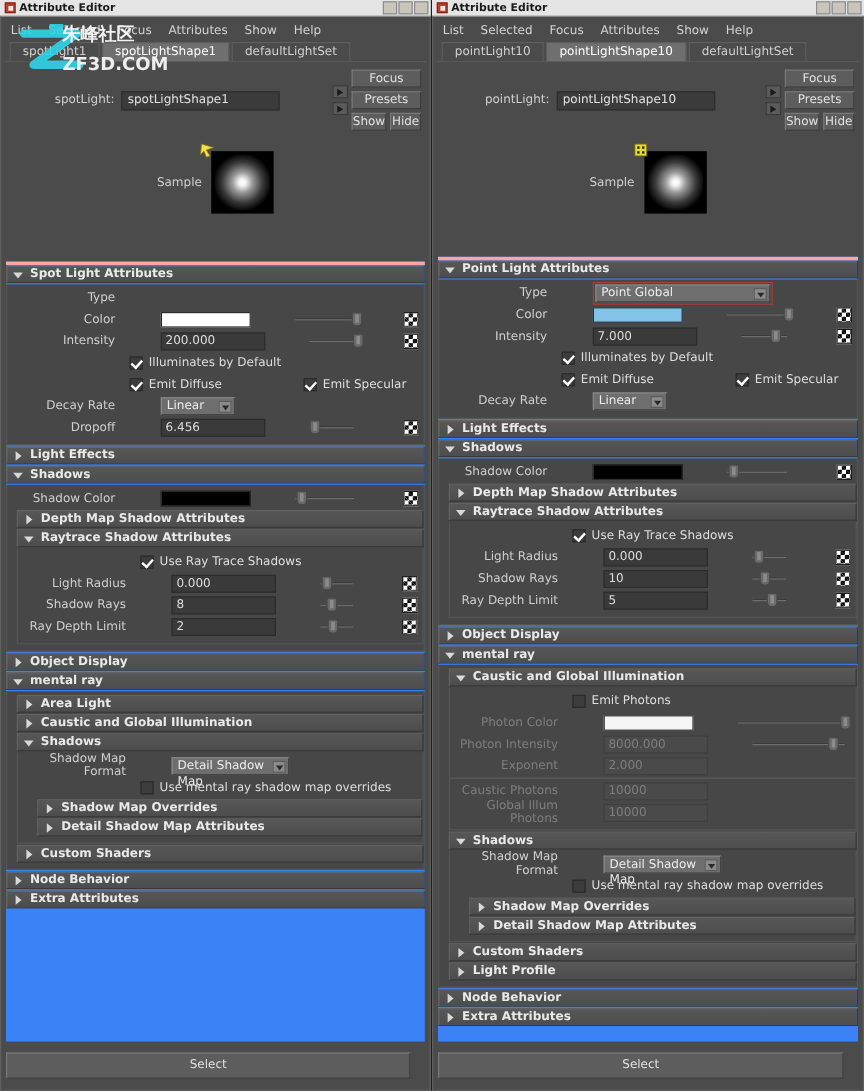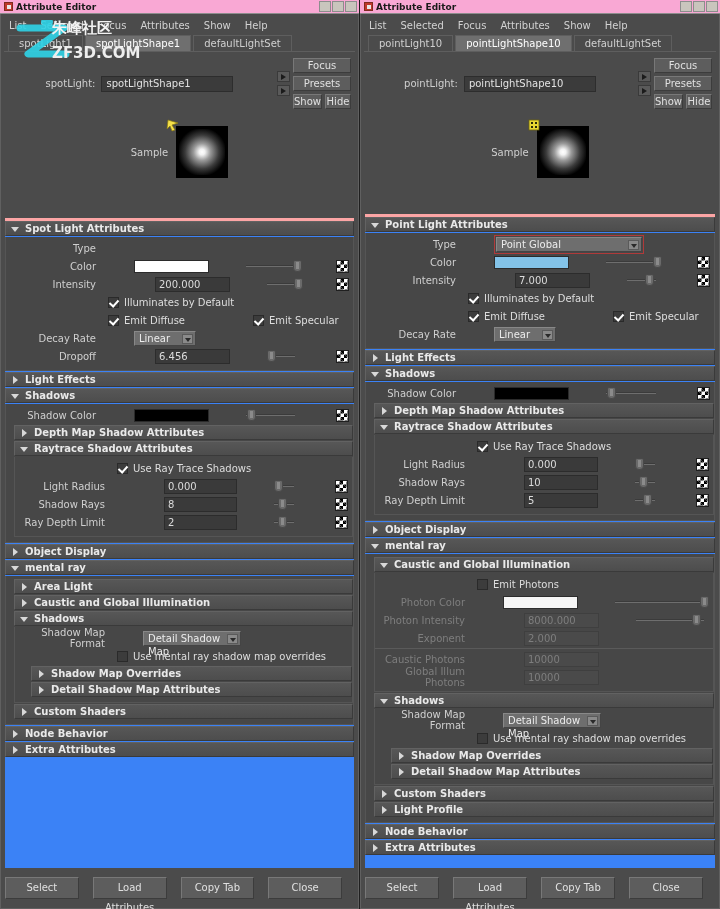--- a/index.html
+++ b/index.html
@@ -11,21 +11,21 @@
     font-size: 10px;
     color: #c8c8c8;
     overflow: hidden;
   }
   .app { position: relative; width: 720px; height: 909px; display: flex; background:#2b2b2b;}
 
   
   .win { width: 360px; height: 909px; position: relative; background: #4a4a4a; }
   .win.left  { border-right: 1px solid #1f1f1f; }
   .titlebar {
-    height: 14px; background: #f9a8d4; position: relative;
+    height: 14px; background: #e5e5e5; position: relative;
     display: flex; align-items: center; padding-left: 4px;
     font-size: 9px; color: #1a1a1a; font-weight: bold;
     border-bottom: 1px solid #8d8d8d;
   }
   .titlebar .tb-ico {
     width: 9px; height: 9px; background: #c0392b; margin-right: 3px;
     display: inline-block; border: 1px solid #7e2a20; position: relative; flex: 0 0 auto;
   }
   .titlebar .tb-ico::after{
     content:""; position:absolute; left:2px; top:2px; width:4px;height:4px;background:#e8e8e8;
@@ -108,21 +108,21 @@
   .frame-body { background: #474747; border: 1px solid #555; border-top: none; padding: 3px 0 4px 0;
                 margin-bottom: 1px; }
 
   
   .row { display: flex; align-items: center; height: 16px; margin-bottom: 2px; padding-right: 4px; gap: 32px; }
   .row .lab { width: 96px; text-align: right; padding-right: 6px; font-size: 10px; color: #cfcfcf;
               flex: 0 0 auto; }
   .row.dim .lab, .row.dim .fld { color: #7e7e7e; }
   .fld { height: 15px; background: #3a3a3a; border: 1px solid #2c2c2c; color: #dcdcdc;
          font-size: 10px; line-height: 13px; padding: 0 3px; }
-  .fld.w75 { width: 75px; margin-left: 21px; }
+  .fld.w75 { width: 87px; }
   .fld.disabled { background: #4a4a4a; border-color: #3f3f3f; color: #767676; }
   .swatch { height: 13px; border: 1px solid #2b2b2b; }
   .combo { height: 15px; background: #6e6e6e; border: 1px solid #888; border-right-color:#444;
            border-bottom-color:#444; color: #ececec; font-size: 10px; line-height: 13px;
            padding: 0 16px 0 4px; position: relative; }
   .combo .cb-arrow { position: absolute; right: 2px; top: 2px; width: 11px; height: 10px;
                      background: #8a8a8a; border: 1px solid #5a5a5a; }
   .combo .cb-arrow::after { content:""; position:absolute; left:2px; top:3px;
       border-top: 4px solid #2a2a2a; border-left: 3px solid transparent; border-right: 3px solid transparent;}
   .combo.sm { width: 62px; }
@@ -150,21 +150,21 @@
     content: ""; position: absolute; left: 2px; top: 0px; width: 4px; height: 7px;
     border: solid #ffffff; border-width: 0 2px 2px 0; transform: rotate(42deg);
   }
   .chkrow { display: flex; align-items: center; height: 16px; margin-bottom: 2px; padding-left: 102px; }
   .chkrow.two { padding-left: 102px; }
   .chkrow .sp { width: 68px; }
   .redbox { border: 1px solid #b03a3a; padding: 1px; }
 
   
   .bottombar { position: absolute; left: 4px; right: 16px; bottom: 7px; height: 24px;
-               display: flex; gap: 14px; }
+               display: flex; gap: 14px; flex-direction: column; }
   .bottombar .btn { flex: 1 1 0; height: 22px; line-height: 20px; font-size: 10px; }
 
   
   .wm { position: absolute; pointer-events: none; }
   .wm-cn { left: 52px; top: 19px; font-size: 15px; font-weight: bold; color: #f2f2f2;
            letter-spacing: 0px; }
   .wm-z  { left: 14px; top: 20px; width: 62px; height: 46px; }
   .wm-url{ left: 52px; top: 44px; font-size: 15px; font-weight: bold; color: #eeeeee;
            font-family: "DejaVu Sans", sans-serif; }
   .sep-line{height:1px;background:#5a5a5a;margin:2px 0;}

